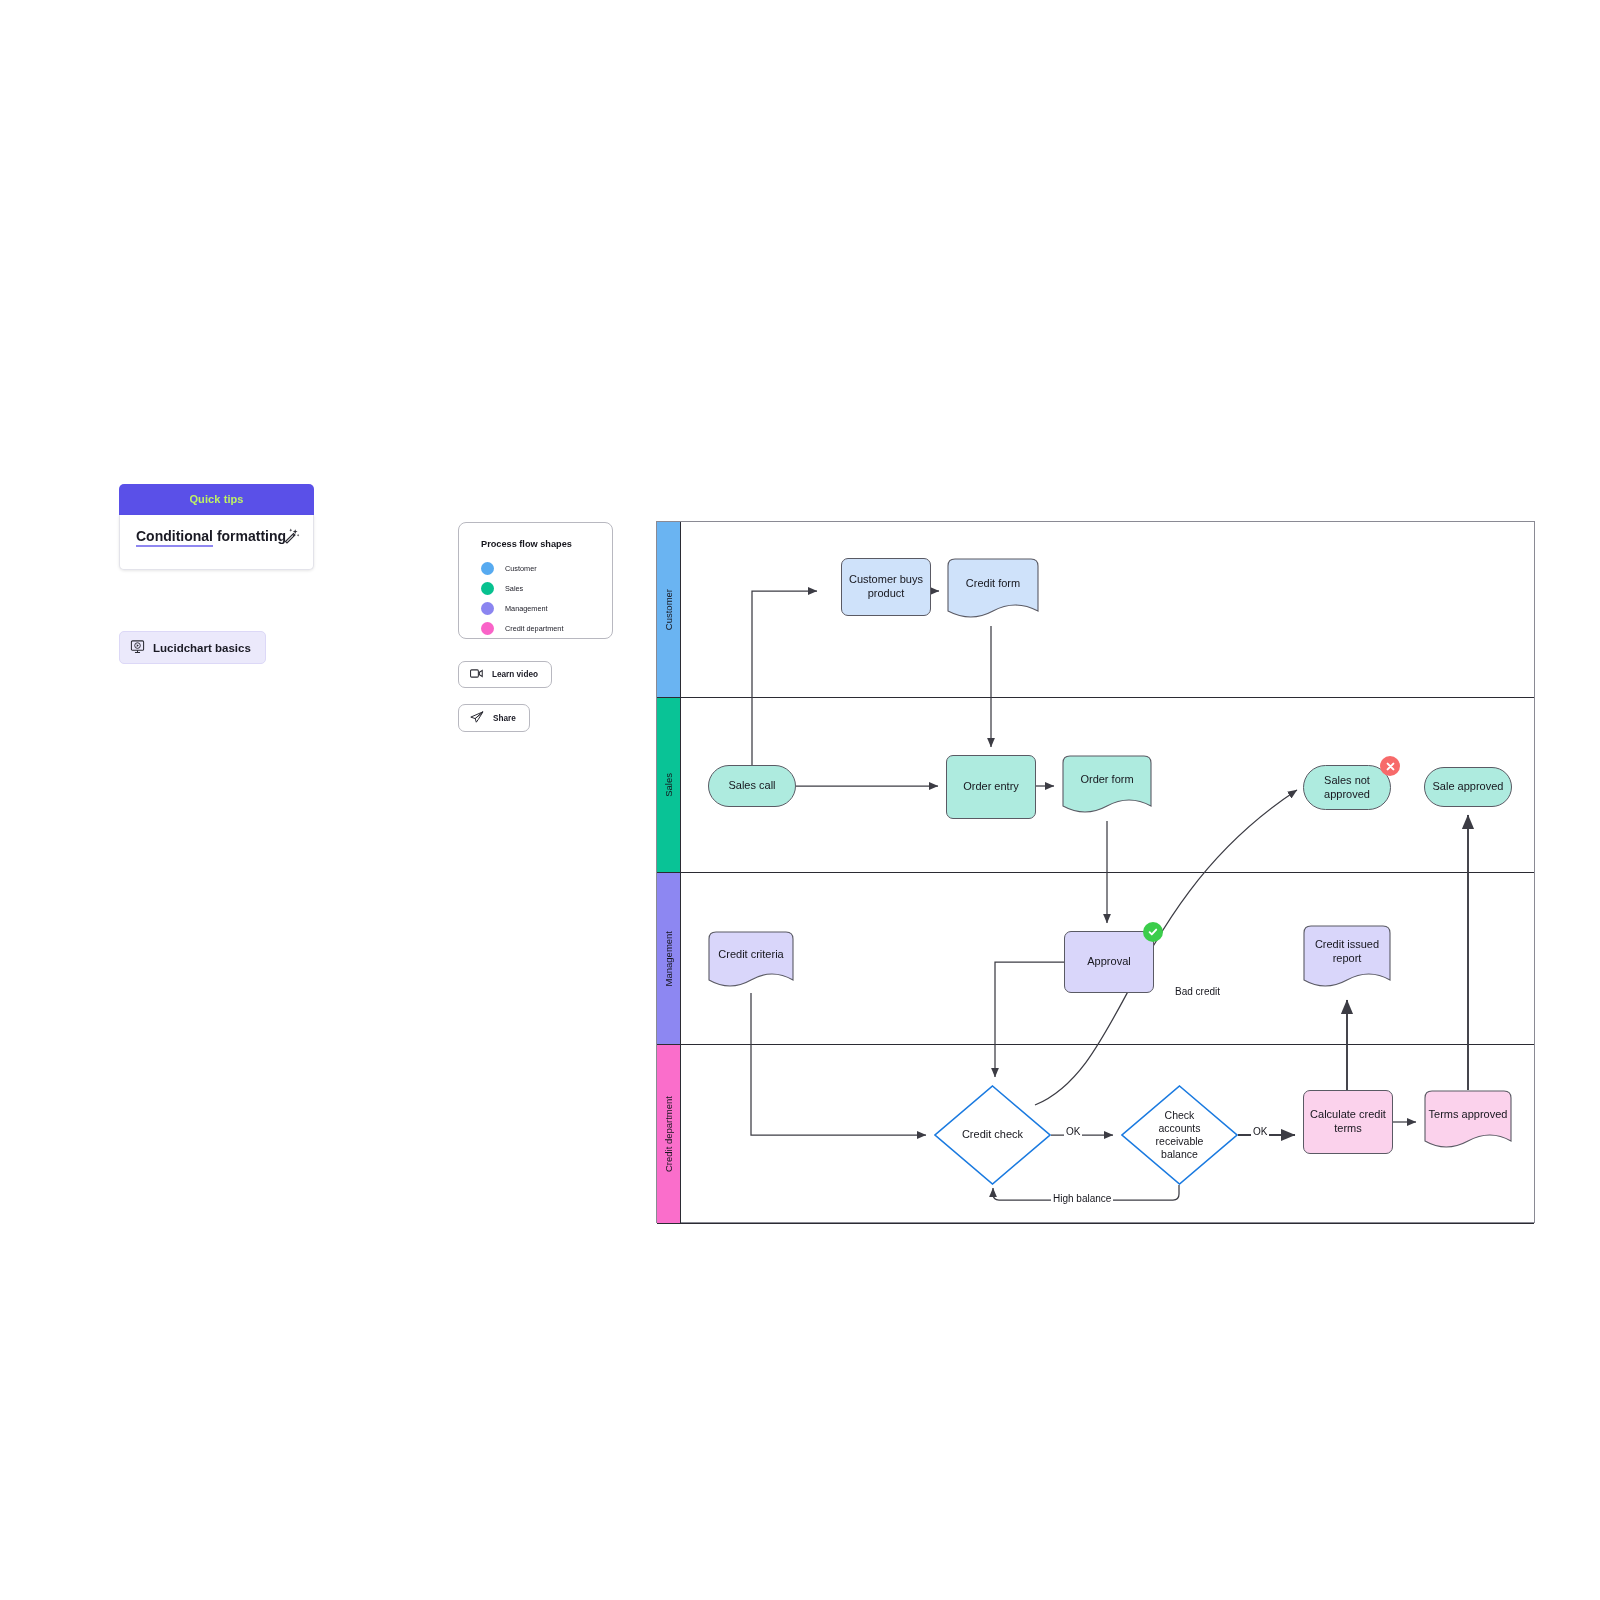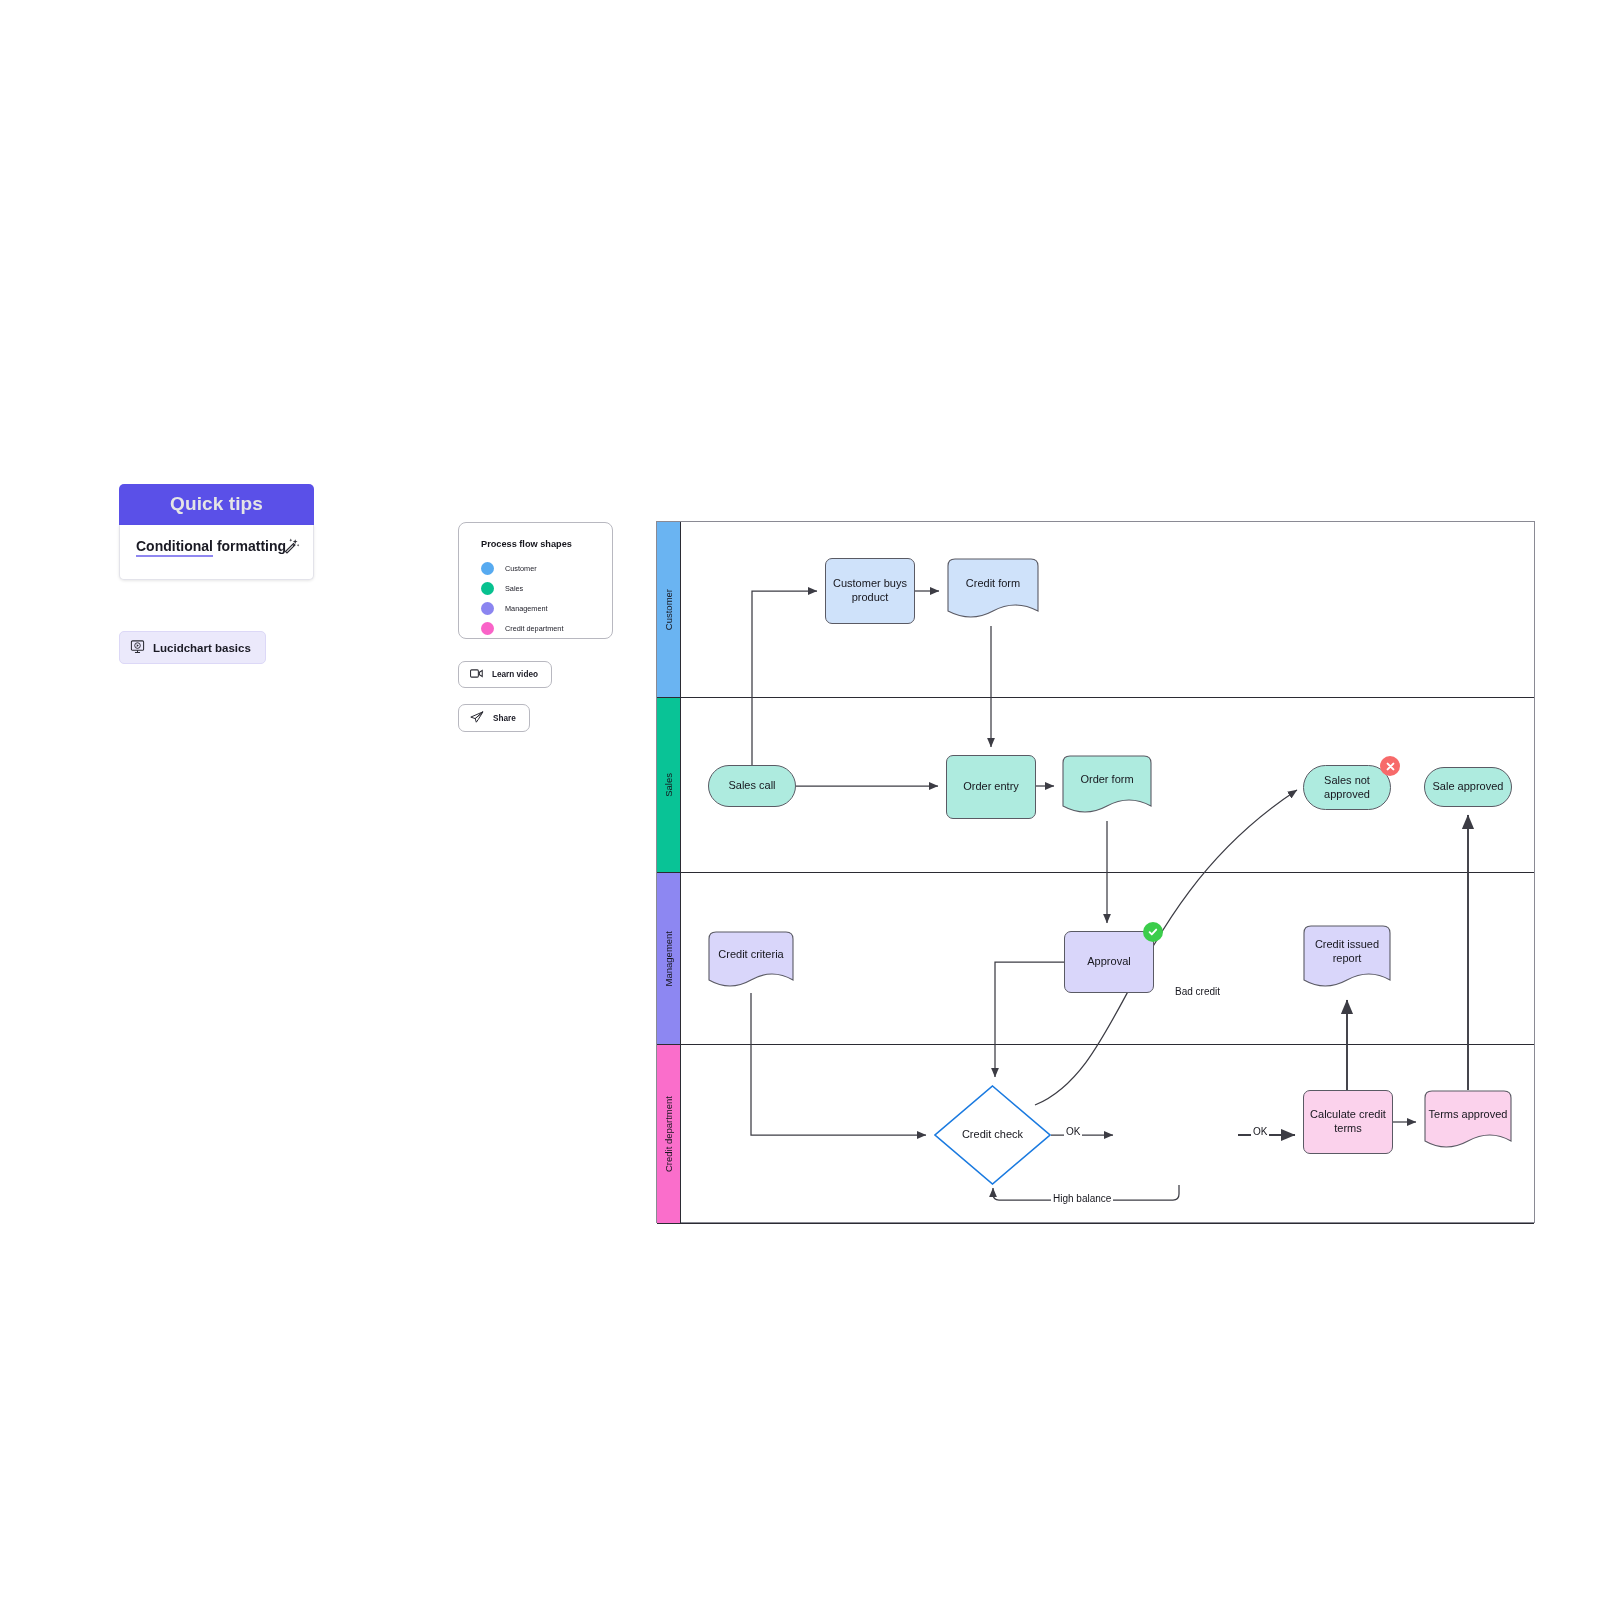--- a/index.html
+++ b/index.html
@@ -17,23 +17,23 @@
 
   
   #quick-tips-panel {
     position: absolute;
     left: 119px;
     top: 484px;
     width: 195px;
   }
   #quick-tips-header {
     background: #5a50e8;
-    color: #e5e5e5;
+    color: #bef264;
     font-weight: bold;
-    font-size: 19px;
+    font-size: 11px;
     text-align: center;
     padding: 9px 0 10px 0;
     border-radius: 5px 5px 0 0;
     letter-spacing: .1px;
   }
   #quick-tips-card {
     background: #ffffff;
     border: 1px solid #e3e3ea;
     border-top: none;
     border-radius: 0 0 5px 5px;
@@ -353,21 +353,21 @@
       <path d="M378,583 C470,545 470,380 640,268" marker-end="url(#ah)"></path>
 
       <path d="M736,600 L759,600" marker-end="url(#ah)"></path>
 
       <path d="M690,568 L690,478" stroke-width="1.9" marker-end="url(#ah)"></path>
 
       <path d="M811,568 L811,293" stroke-width="1.9" marker-end="url(#ah)"></path>
     </g>
   </svg>
 
-  <div class="node n-rect" style="left:168px;top:36px;width:90px;height:66px;background:#cfe2fa;">
+  <div class="node n-rect" style="left:184px;top:36px;width:90px;height:58px;background:#cfe2fa;">
     <span>Customer buys product</span>
   </div>
 
   <div class="node n-doc" style="left:290px;top:36px;width:92px;height:66px;">
     <svg width="92" height="66" viewBox="0 0 92 66" preserveAspectRatio="none">
       <path d="M1,8 Q1,1 8,1 L84,1 Q91,1 91,8 L91,53 Q68,41 46,53 Q24,65 1,53 Z" fill="#cfe2fa" stroke="#5a5a64" stroke-width="1.1"></path>
     </svg>
     <span class="doc-label">Credit form</span>
   </div>
 
@@ -422,20 +422,26 @@
     <span class="doc-label">Credit issued report</span>
   </div>
 
   <div class="node n-diamond" style="left:277px;top:563px;width:117px;height:100px;">
     <svg width="117" height="100" viewBox="0 0 117 100">
       <path d="M58.5,1 L116,50 L58.5,99 L1,50 Z" fill="#ffffff" stroke="#1a7ae0" stroke-width="1.6"></path>
     </svg>
     <span class="dia-label">Credit check</span>
   </div>
 
+  <div class="node n-diamond" style="left:464px;top:563px;width:117px;height:100px;font-size:10.5px;">
+    <svg width="117" height="100" viewBox="0 0 117 100">
+      <path d="M58.5,1 L116,50 L58.5,99 L1,50 Z" fill="#ffffff" stroke="#1a7ae0" stroke-width="1.6"></path>
+    </svg>
+    <span class="dia-label" style="width:74px;display:inline-block;">Check accounts receivable balance</span>
+  </div>
 
   <div class="node n-rect" style="left:646px;top:568px;width:90px;height:64px;background:#fbd2ec;">
     <span>Calculate credit terms</span>
   </div>
 
   <div class="node n-doc" style="left:767px;top:568px;width:88px;height:64px;">
     <svg width="88" height="64" viewBox="0 0 88 64" preserveAspectRatio="none">
       <path d="M1,8 Q1,1 8,1 L80,1 Q87,1 87,8 L87,51 Q66,39 44,51 Q22,63 1,51 Z" fill="#fbd2ec" stroke="#5a5a64" stroke-width="1.1"></path>
     </svg>
     <span class="doc-label">Terms approved</span>

